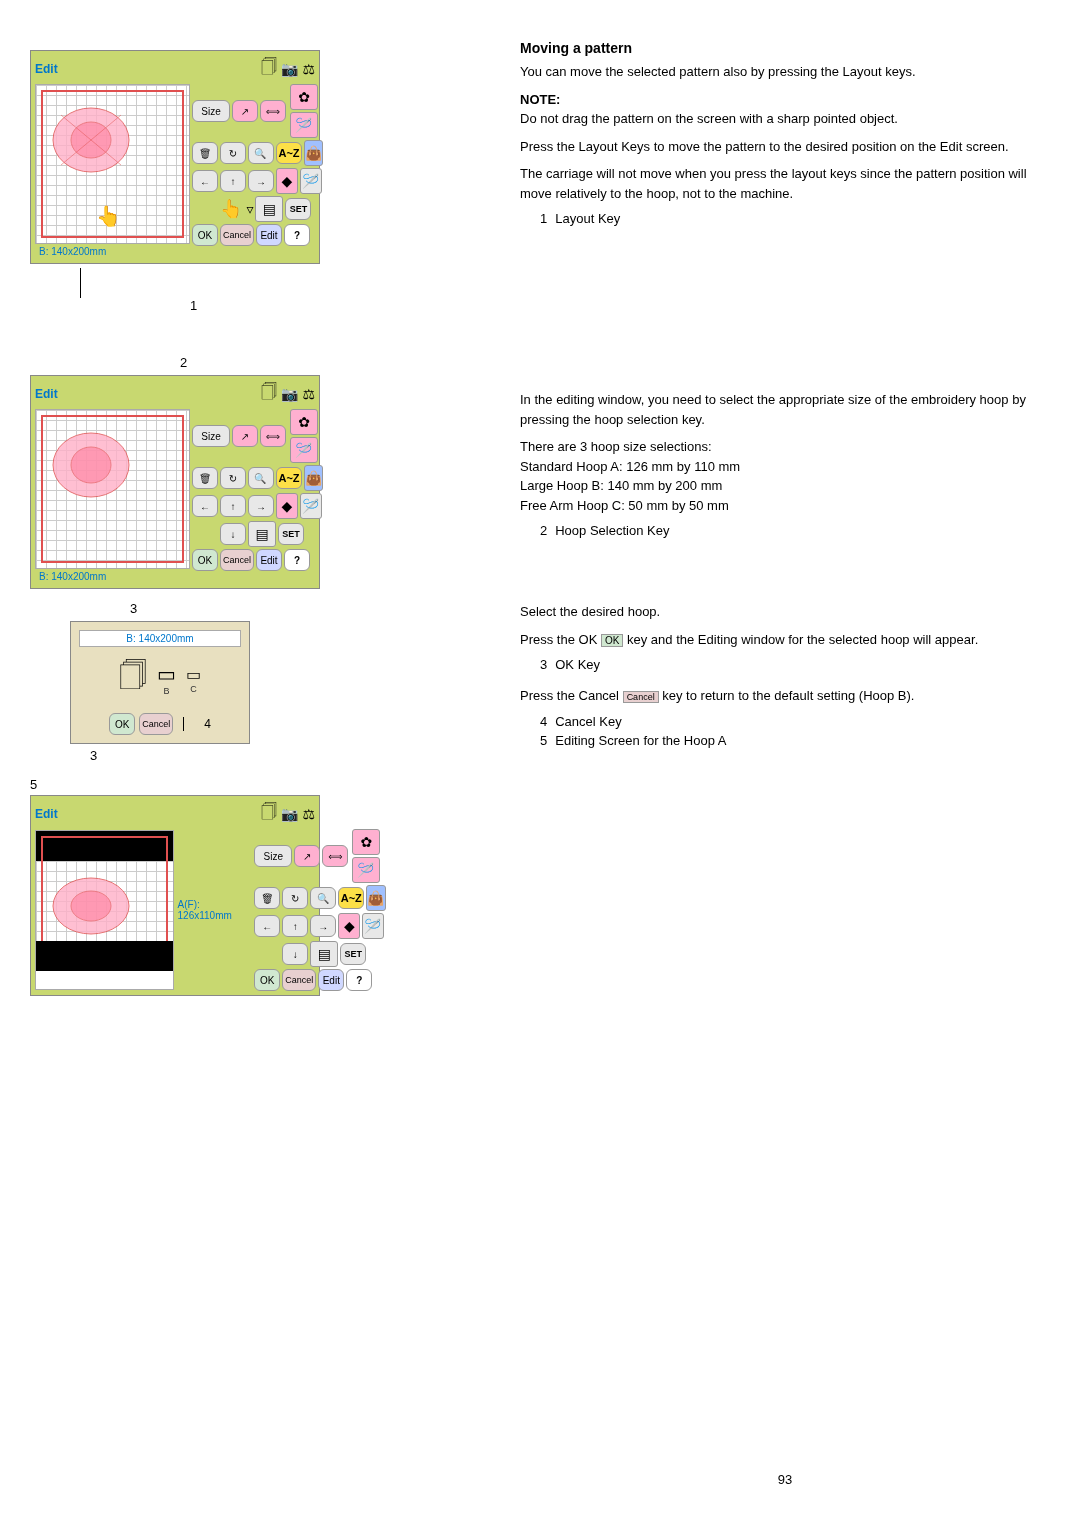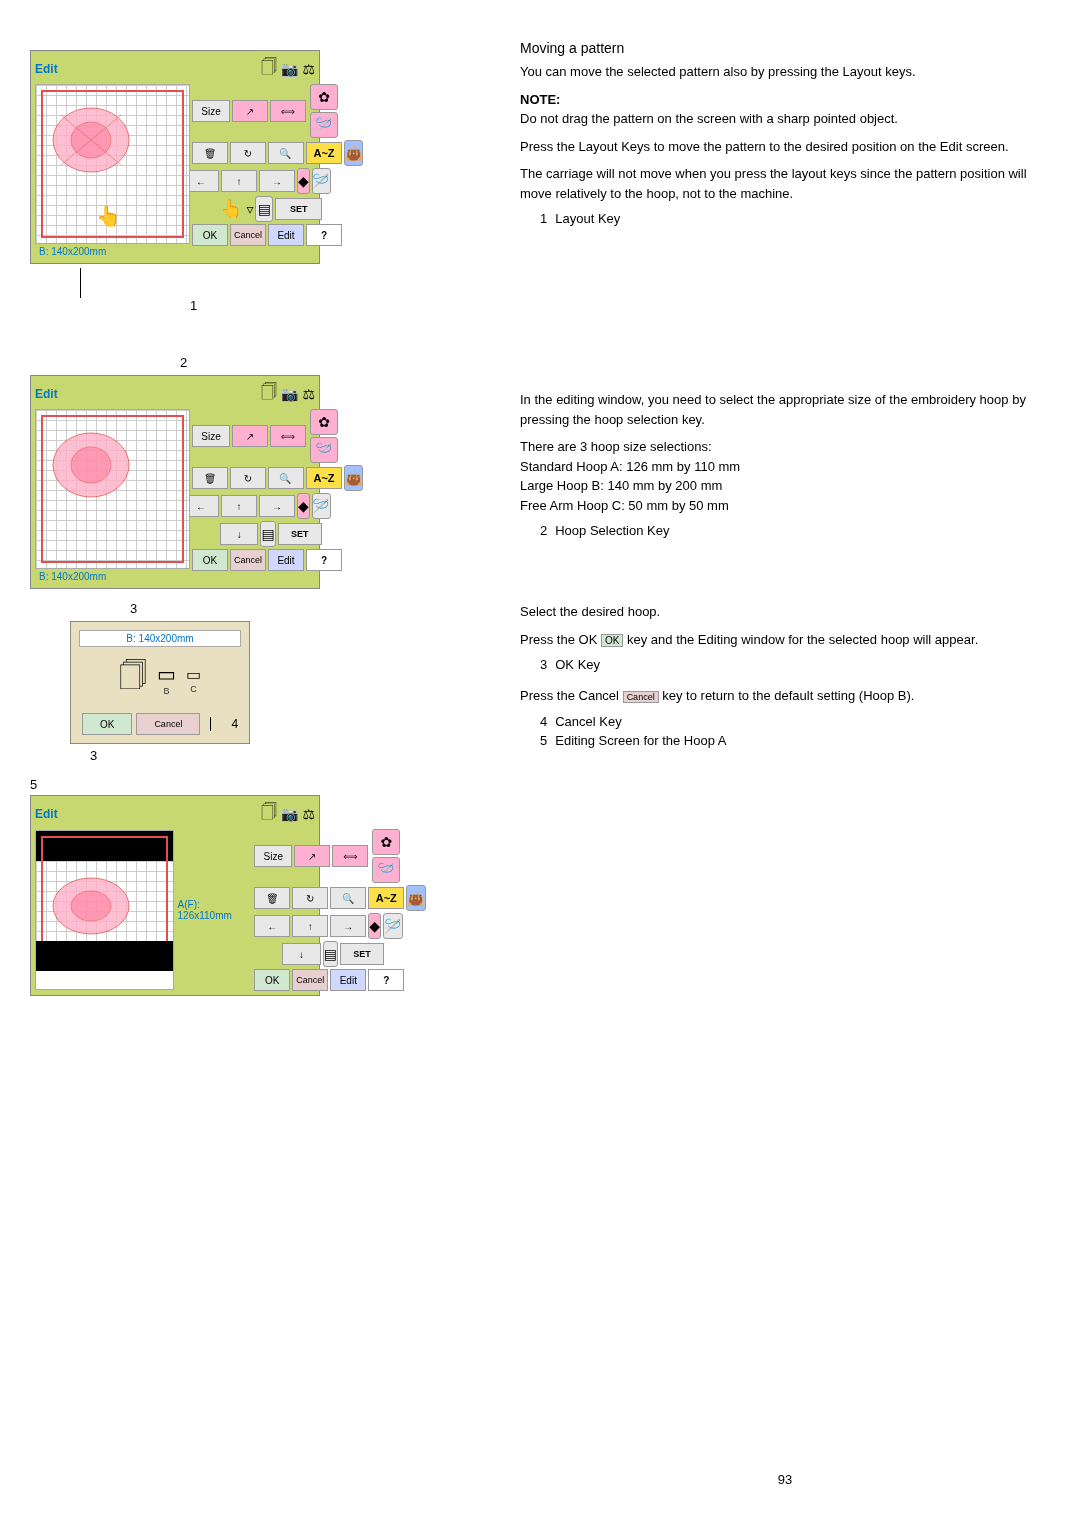--- a/index.html
+++ b/index.html
@@ -111,22 +111,22 @@
     .toolbar-row {
       display: flex;
       flex-direction: row;
       gap: 2px;
       align-items: center;
     }
 
     .tb-btn {
       background: #e8e8e8;
       border: 1px solid #999;
-      border-radius: 0;
-      padding: 2px 17px;
+      border-radius: 6px;
+      padding: 2px 2px;
       font-size: 10px;
       min-width: 26px;
       min-height: 22px;
       display: flex;
       align-items: center;
       justify-content: center;
       cursor: pointer;
     }
 
     .tb-btn.wide {
@@ -230,21 +230,21 @@
     .hoop-dialog-footer {
       display: flex;
       flex-direction: row;
       gap: 4px;
       justify-content: center;
       align-items: center;
     }
 
     
     .section-title {
-      font-weight: normal;
+      font-weight: bold;
       font-size: 14px;
       margin-bottom: 6px;
     }
 
     .section-text {
       font-size: 13px;
       line-height: 1.5;
       margin-bottom: 8px;
     }
 

